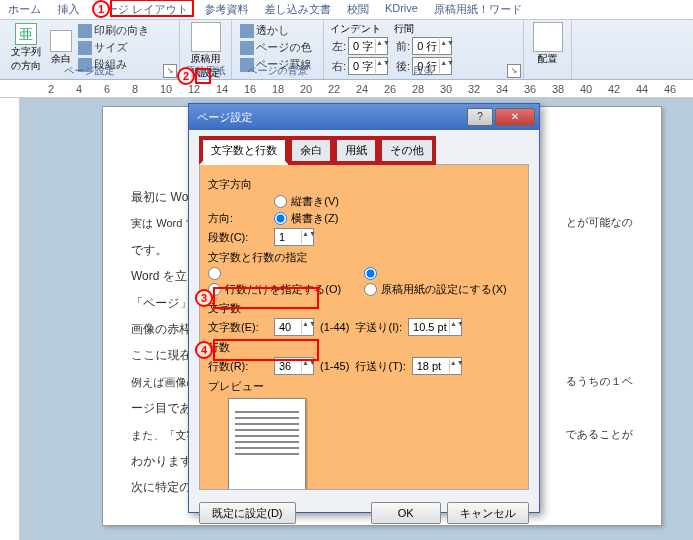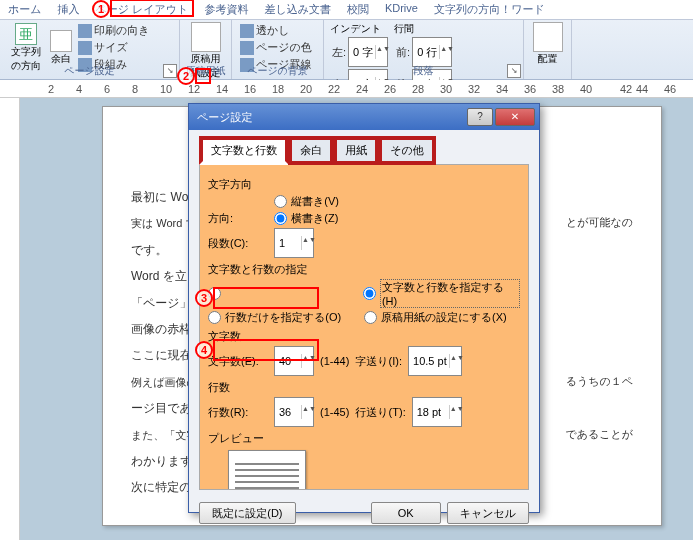--- a/index.html
+++ b/index.html
@@ -44,21 +44,21 @@
 .tab { border: 4px solid #b91c1c; padding: 3px 8px; background: #e4e9f0; margin-right: -1px; }
 .tab.active { background: #fff; border-bottom-color: #fff; }
 .tab-panel { border: 1px solid #aaa; background: #fdba74; padding: 8px; margin-top: -1px; height: 326px; overflow: hidden; }
 
 .section-title { margin: 4px 0 2px; }
 .indent { margin-left: 16px; }
 .row { display: flex; align-items: center; gap: 6px; margin: 2px 0; }
 .row label { display: flex; align-items: center; gap: 2px; }
 input[type=radio] { margin: 0 2px 0 0; }
 input[type=checkbox] { margin: 0 2px 0 0; }
-.spin { width: 40px; height: 30px; border: 1px solid #888; background: #fff; display: inline-flex; align-items: center; padding: 0 2px; }
+.spin { width: 40px; height: 18px; border: 1px solid #888; background: #fff; display: inline-flex; align-items: center; padding: 0 2px; }
 .spin input { border: none; width: 24px; outline: none; font-size: 11px; }
 .spin .updn { width: 10px; height: 14px; border-left: 1px solid #ccc; font-size: 7px; line-height: 7px; text-align: center; color: #555; }
 
 .preview-box { width: 78px; height: 100px; border: 1px solid #888; background: #fff; margin: 4px 0 4px 20px; padding: 8px 4px; box-shadow: 1px 1px 2px rgba(0,0,0,.3); }
 .preview-line { height: 2px; background: #888; margin: 4px 2px; }
 
 .dlg-button { height: 22px; padding: 0 12px; background: linear-gradient(#f8f8f8, #e0e0e0); border: 1px solid #888; border-radius: 2px; font-size: 11px; }
 
 .dialog-footer { display: flex; align-items: center; padding: 6px 10px; gap: 6px; }
 
@@ -72,21 +72,21 @@
 <body>
 
 <div class="ribbon-tabs">
   <div class="ribbon-tab">ホーム</div>
   <div class="ribbon-tab">挿入</div>
   <div class="ribbon-tab active">ページ レイアウト</div>
   <div class="ribbon-tab">参考資料</div>
   <div class="ribbon-tab">差し込み文書</div>
   <div class="ribbon-tab">校閲</div>
   <div class="ribbon-tab">KDrive</div>
-  <div class="ribbon-tab">文字列の方向！ワード</div>
+  <div class="ribbon-tab">原稿用紙！ワード</div>
 </div>
 
 <div class="ribbon">
   <div class="ribbon-group" style="width:180px">
     <div class="ribbon-row">
       <div class="ribbon-col" style="align-items:center">
         <span class="ribbon-icon" style="width:22px;height:22px;background:#fff;border:1px solid #6a8;color:#3a6;font-size:14px;text-align:center;line-height:20px">亜</span>
         <span style="font-size:10px;text-align:center;width:40px">文字列の方向</span>
       </div>
       <div class="ribbon-col" style="align-items:center">
@@ -197,21 +197,21 @@
     <span class="ruler-tick" style="left: 328px;">22</span>
     <span class="ruler-tick" style="left: 356px;">24</span>
     <span class="ruler-tick" style="left: 384px;">26</span>
     <span class="ruler-tick" style="left: 412px;">28</span>
     <span class="ruler-tick" style="left: 440px;">30</span>
     <span class="ruler-tick" style="left: 468px;">32</span>
     <span class="ruler-tick" style="left: 496px;">34</span>
     <span class="ruler-tick" style="left: 524px;">36</span>
     <span class="ruler-tick" style="left: 552px;">38</span>
     <span class="ruler-tick" style="left: 580px;">40</span>
-    <span class="ruler-tick" style="left: 608px; margin-left: 12px;">42</span>
+    <span class="ruler-tick" style="left: 608px;">42</span>
     <span class="ruler-tick" style="left: 636px;">44</span>
     <span class="ruler-tick" style="left: 664px;">46</span>
   </div>
 
 <div class="doc-area">
   <div class="side-ruler"></div>
   <div class="page">
     <p>最初に Word での</p>
     <p><span>実は Word では</span><span style="float:right">とが可能なの</span></p>
     <p>です。</p>
@@ -266,21 +266,20 @@
           </span>
       </div>
 
       <div class="section-title">文字数と行数の指定</div>
       <div class="row indent">
         <label style="width:150px">
             <input type="radio" style="">
           </label>
         <label>
             <input type="radio" checked="" style="">
-            <span style="border:1px dotted #666;padding:0 1px">文字数と行数を指定する(H)</span>
           </label>
       </div>
       <div class="row indent">
         <label style="width:150px">
             <input type="radio" style="">
             <span>行数だけを指定する(O)</span>
           </label>
         <label>
             <input type="radio" style="">
             <span>原稿用紙の設定にする(X)</span>

